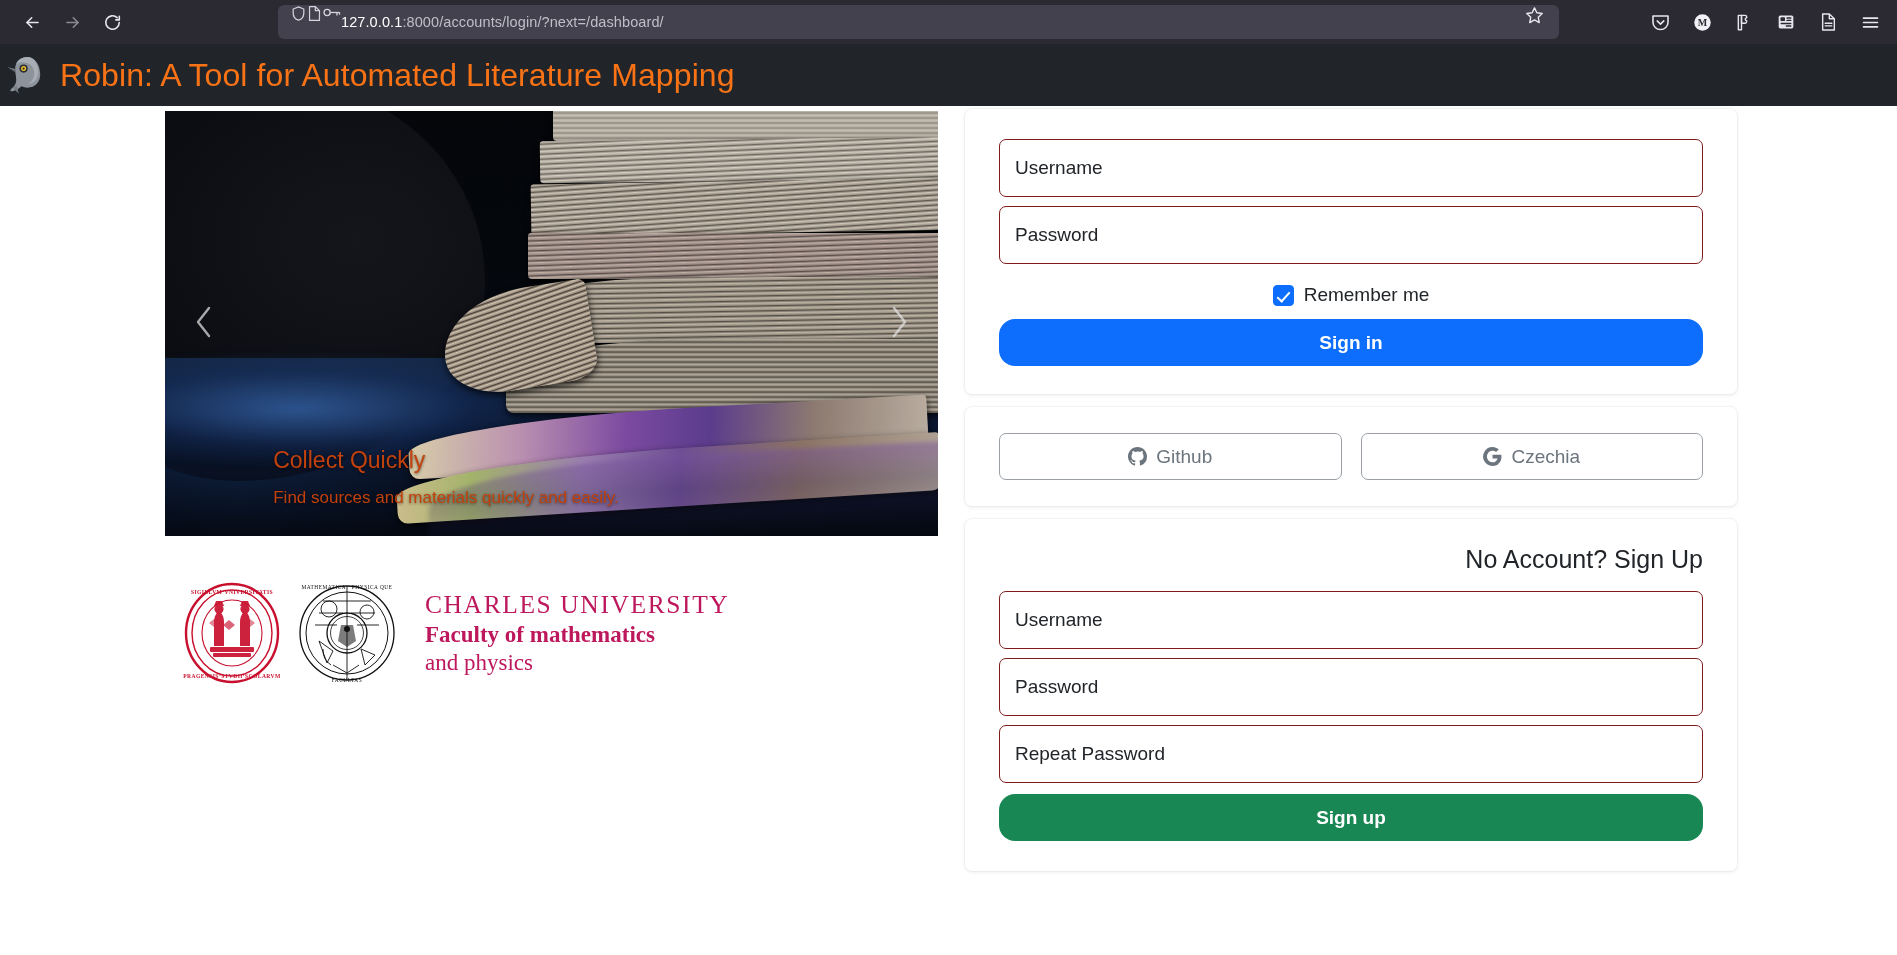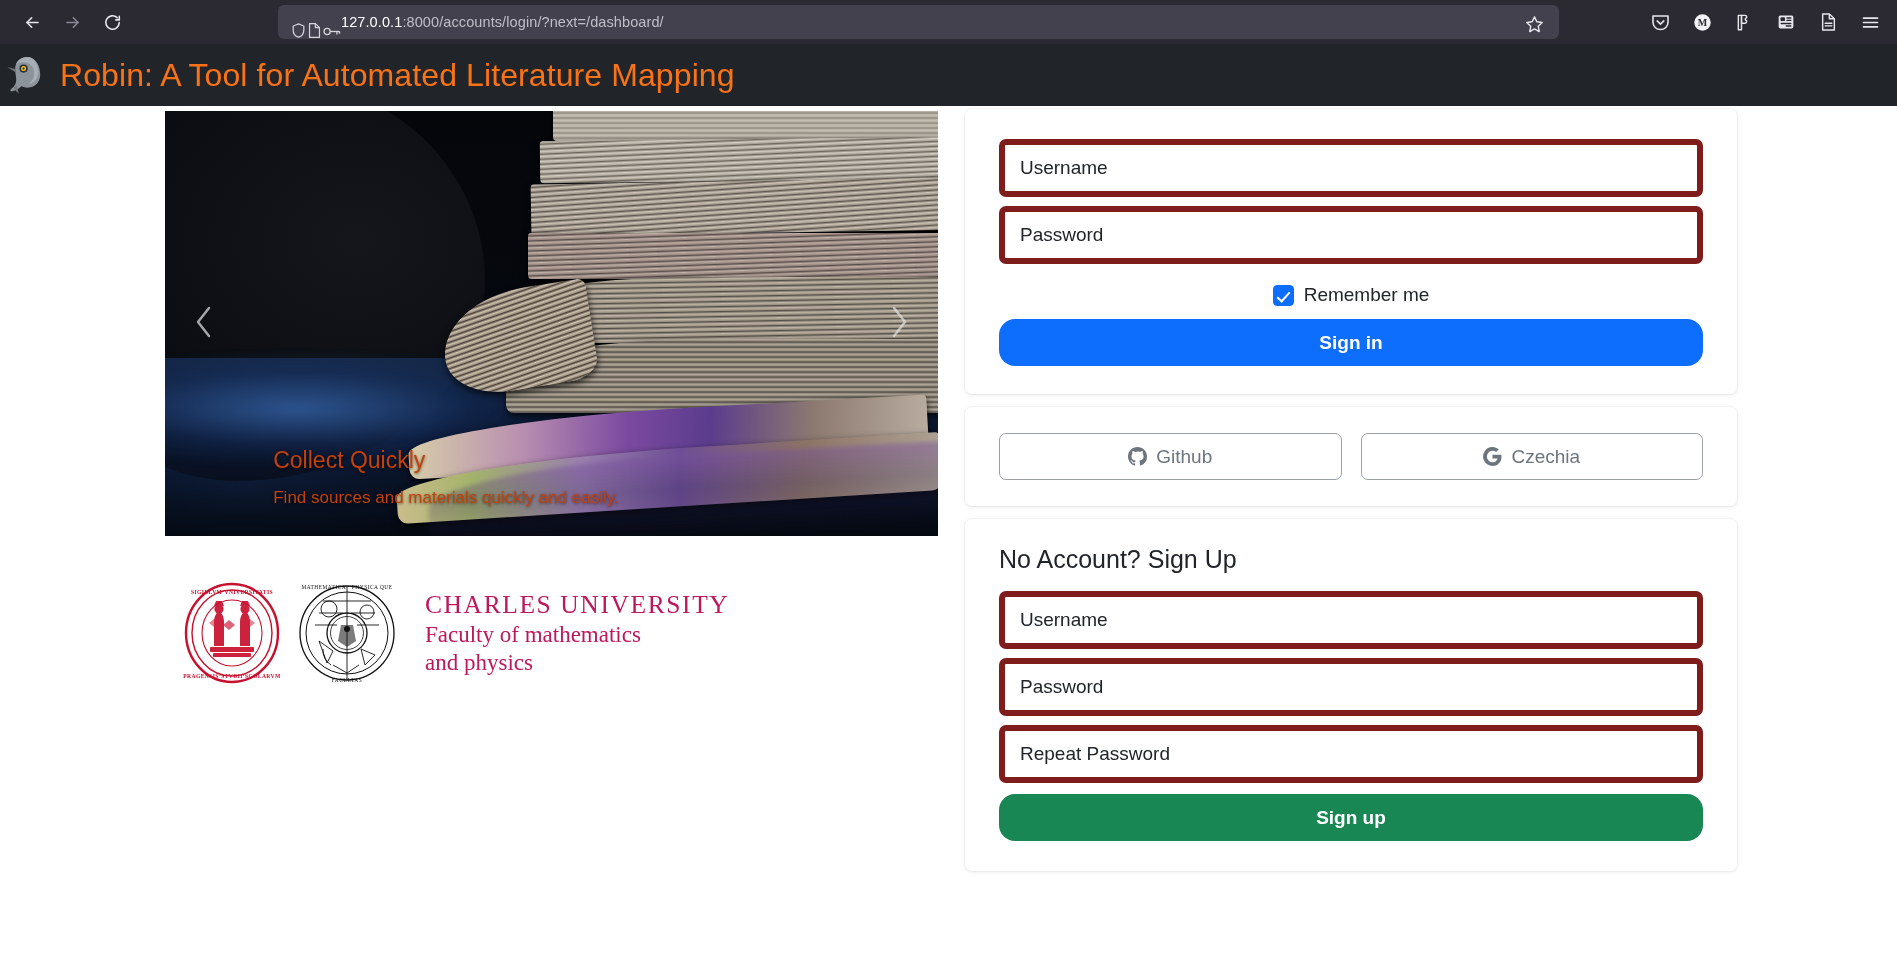--- a/index.html
+++ b/index.html
@@ -35,21 +35,21 @@
     left: 278px;
     right: 338px;
     top: 5px;
     height: 34px;
   }
   .urlbar {
     height: 34px;
     background: #42414d;
     border-radius: 6px;
     display: flex;
-    align-items: flex-end;
+    align-items: flex-start;
     padding: 0 10px 0 12px;
   }
   .urlbar .ic { flex: 0 0 auto; display: flex; align-items: center; }
   .url-text {
     flex: 1 1 auto;
     font-size: 14.5px;
     color: #bfbfc9;
     white-space: nowrap;
     overflow: hidden;
     letter-spacing: .1px;
@@ -217,21 +217,21 @@
     height: 110px;
   }
   .seal-red { width: 106px; height: 104px; flex: 0 0 auto; }
   .seal-black { width: 108px; height: 108px; flex: 0 0 auto; }
   .uni-text {
     margin-left: 16px;
     font-family: "Liberation Serif", serif;
     color: #be185d;
   }
   .uni-text .l1 { font-size: 25.5px; letter-spacing: 1.6px; line-height: 1.28; }
-  .uni-text .l2 { font-size: 23px; line-height: 1.22; }
+  .uni-text .l2 { font-size: 23px; line-height: 1.22; font-weight: bold; }
   .uni-text .l3 { font-size: 23px; line-height: 1.22; }
 
   
   .sponsor { margin-top: 48px; padding-left: 14px; }
   .sponsor h4 { font-size: 26px; font-weight: 400; color: #1d1d1f; margin-bottom: 14px; }
   .sponsor p { font-size: 19px; font-weight: 400; color: #1d1d1f; }
 
   
   .cards { width: 772px; margin-left: 0; padding-top: 3px; }
   .card {
@@ -241,21 +241,21 @@
     padding: 30px 34px;
     margin-bottom: 13px;
   }
   .card.signin { padding: 30px 34px 28px; }
   .card.social { padding: 26px 34px; }
   .card.signup { padding: 26px 34px 30px; }
 
   .field {
     width: 100%;
     height: 58px;
-    border: 6px solid #7f1d1d;
+    border: 1px solid #7f1d1d;
     border-radius: 7px;
     background: #fff;
     font-family: "Liberation Sans", sans-serif;
     font-size: 19px;
     color: #212529;
     padding: 0 15px;
     margin-bottom: 9px;
     outline: none;
   }
   .field::placeholder { color: #212529; opacity: 1; }
@@ -314,21 +314,21 @@
     justify-content: center;
     gap: 9px;
     font-size: 19px;
     color: #6c757d;
     cursor: pointer;
     font-family: "Liberation Sans", sans-serif;
   }
   .btn-outline svg { display: block; flex: 0 0 auto; }
 
   .signup-title {
-    text-align: left;
+    text-align: right;
     font-size: 25px;
     font-weight: 400;
     color: #212529;
     margin-bottom: 17px;
   }
   .signup .btn { margin-top: 2px; }
 </style>
 </head>
 <body>
 

